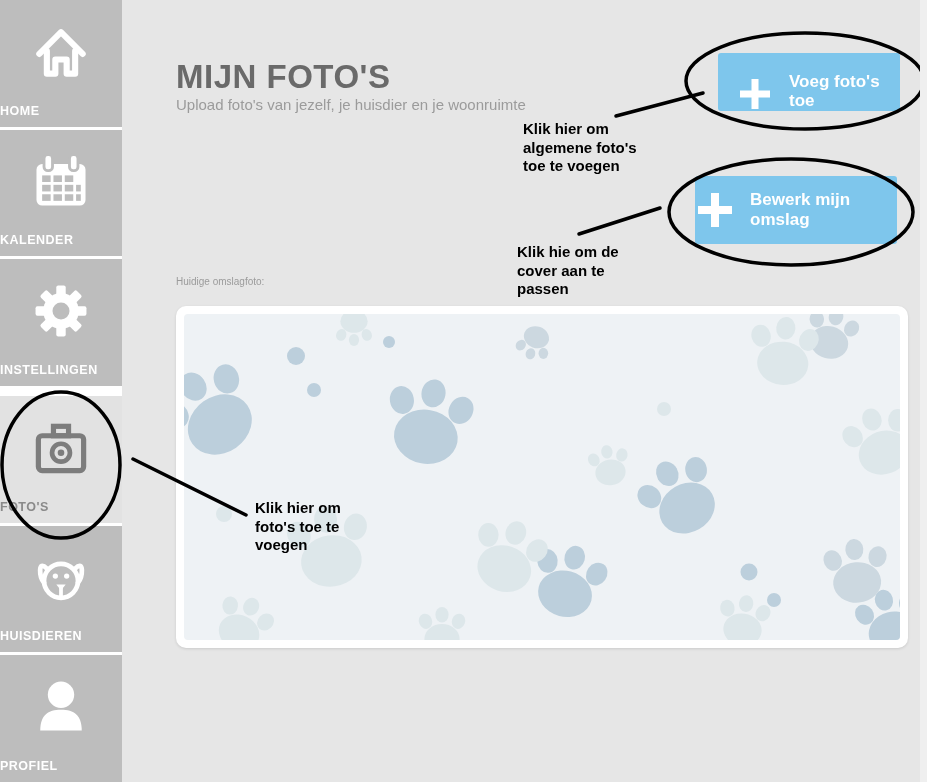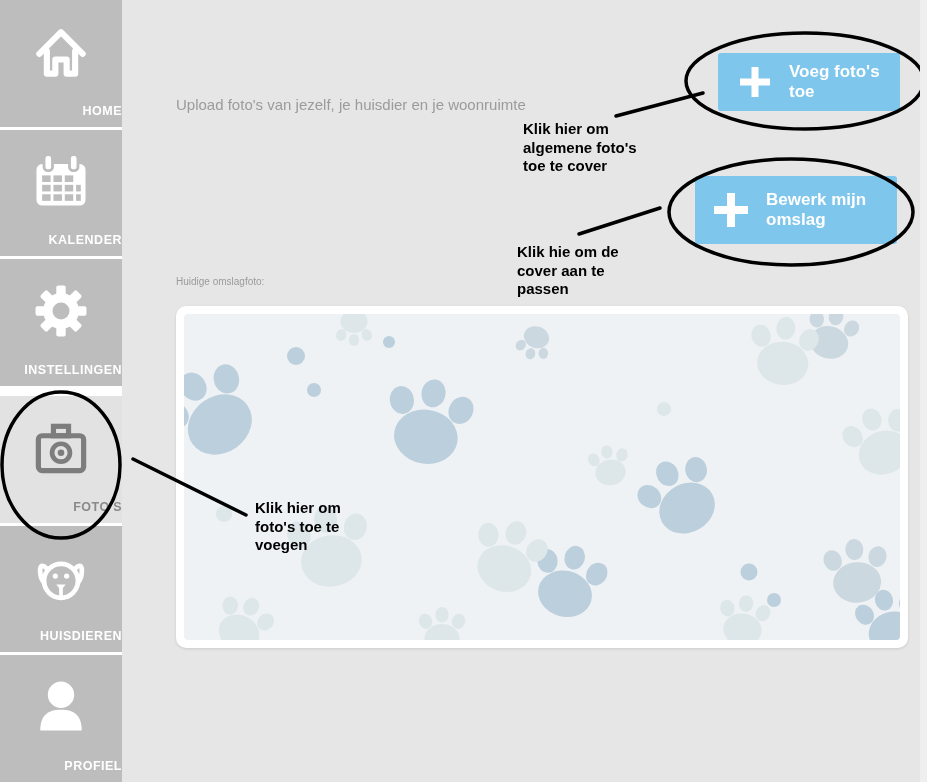--- a/index.html
+++ b/index.html
@@ -11,37 +11,37 @@
   }
   *{margin:0;padding:0;box-sizing:border-box;}
   html,body{width:927px;height:782px;overflow:hidden;}
   body{font-family:"Liberation Sans",sans-serif;background:var(--main-bg);position:relative;}
   .page{position:absolute;inset:0;width:927px;height:782px;background:var(--main-bg);}
 
   
   .sidebar{position:absolute;left:0;top:0;width:122px;height:782px;background:#ffffff;
            display:flex;flex-direction:column;gap:3px;}
   .side-item{width:122px;height:127px;background:var(--sidebar-bg);display:flex;
-             flex-direction:column;align-items:flex-end;justify-content:flex-end;cursor:pointer;}
+             flex-direction:column;align-items:flex-start;justify-content:flex-end;cursor:pointer;}
   .side-item .iconbox{flex:1;display:flex;align-items:center;justify-content:center;width:100%;}
   .side-item .side-label{color:var(--label-white);font-size:12.5px;font-weight:bold;
              letter-spacing:.5px;margin-bottom:9px;}
   .side-item.active{background:var(--active-bg);margin-top:7px;}
   .side-item.active .side-label{color:var(--label-gray);}
 
   
   .h1{position:absolute;font-size:33px;font-weight:bold;color:var(--heading-color);letter-spacing:.5px;}
   .sub{position:absolute;font-size:15px;color:var(--subtitle-color);}
   .small-label{position:absolute;font-size:10px;color:var(--subtitle-color);}
 
   .blue-btn{position:absolute;background:var(--accent-blue);border:none;border-radius:3px;
             display:flex;align-items:center;cursor:pointer;color:#fff;font-family:inherit;}
   .blue-btn .btn-text{font-size:17px;font-weight:bold;color:#fff;text-align:left;line-height:1.15;}
-  #btn-add-photos{left:718px;top:53px;width:182px;height:58px;gap:17px;padding-left:20px;}
-  #btn-edit-cover{left:695px;top:176px;width:202px;height:68px;gap:15px;padding-left:16px;}
+  #btn-add-photos{left:718px;top:53px;width:182px;height:58px;gap:17px;padding-left:20px;align-items:flex-end;}
+  #btn-edit-cover{left:695px;top:176px;width:202px;height:68px;gap:15px;}
 
   .annotation{position:absolute;font-size:15px;font-weight:bold;color:var(--annotation-color);
               line-height:18.5px;}
   .annotation div{white-space:nowrap;}
 
   
   .cover-frame{position:absolute;left:176px;top:306px;width:732px;height:342px;background:#ffffff;
                border-radius:10px;padding:8px;box-shadow:0 1px 3px rgba(0,0,0,.12);}
   .cover-inner{width:100%;height:100%;background:var(--cover-bg);border-radius:4px;overflow:hidden;}
   .cover-inner svg{display:block;width:100%;height:100%;}
@@ -147,20 +147,21 @@
       <span class="iconbox">
         <svg width="66" height="66" viewBox="0 0 70 70">
           <circle cx="35" cy="22" r="14" fill="#fff"></circle>
           <path d="M13 60 C13 44 21 38 35 38 C49 38 57 44 57 60 Z" fill="#fff"></path>
         </svg>
       </span>
       <span class="side-label">PROFIEL</span>
     </div>
   </nav>
 
+  <h1 class="h1" style="left:176px;top:58px;">MIJN FOTO'S</h1>
   <div class="sub" style="left:176px;top:96px;">Upload foto's van jezelf, je huisdier en je woonruimte</div>
 
   <button class="blue-btn" id="btn-add-photos">
     <span style="display:flex;">
       <svg width="34" height="34" viewBox="0 0 34 34">
           <path d="M17 2 V32 M2 17 H32" stroke="#fff" stroke-width="7"></path>
         </svg>
     </span>
     <span class="btn-text">Voeg foto's toe</span>
   </button>
@@ -222,21 +223,21 @@
           <circle cx="480" cy="95" r="7"></circle>
             <circle cx="40" cy="200" r="8"></circle>
         </g>
       </svg>
     </div>
   </div>
 
   <div class="annotation" style="left:523px;top:120px;">
     <div>Klik hier om</div>
     <div>algemene foto's</div>
-    <div>toe te cover</div>
+    <div>toe te voegen</div>
   </div>
 
   <div class="annotation" style="left:517px;top:243px;">
     <div>Klik hie om de</div>
     <div>cover aan te</div>
     <div>passen</div>
   </div>
 
   <div class="annotation" style="left:255px;top:499px;">
     <div>Klik hier om</div>

